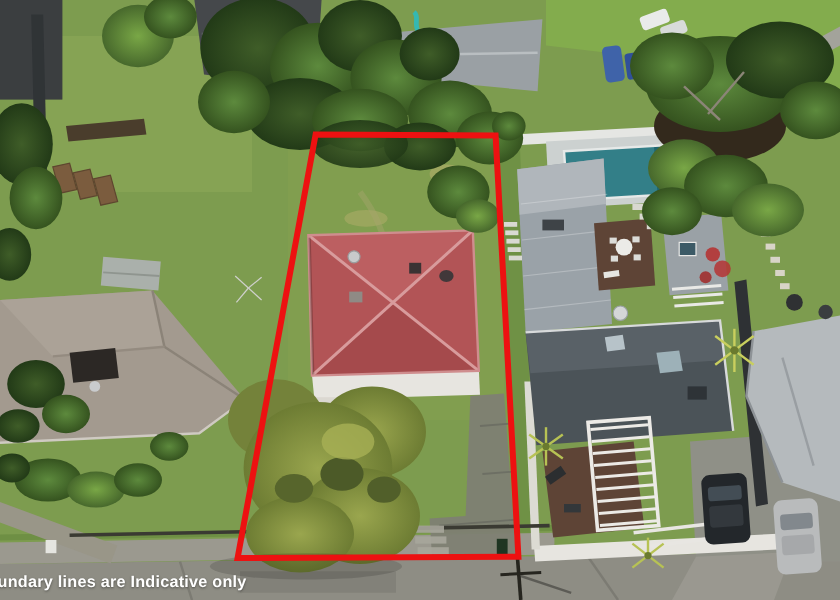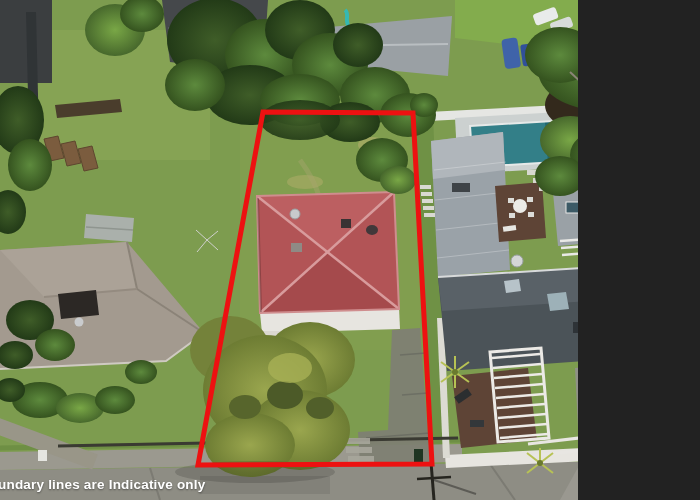--- a/index.html
+++ b/index.html
@@ -1,16 +1,16 @@
 <!DOCTYPE html>
 <html><head>
 <meta charset="utf-8">
 <style>
   html,body{margin:0;padding:0;background:#222;}
-  .stage{position:relative;width:578px;height:500px;overflow:hidden;background:#0369a1;
+  .stage{position:relative;width:700px;height:500px;overflow:hidden;background:#0369a1;
          font-family:"Liberation Sans",sans-serif;}
   .stage svg{position:absolute;left:0;top:0;}
   .watermark{position:absolute;left:-2px;bottom:8px;color:#fff;font-size:13.5px;font-weight:600;
              letter-spacing:.2px;text-shadow:0 1px 2px rgba(0,0,0,.45);white-space:nowrap;}
 </style>
 </head>
 <body>
 
 <div class="stage">
 <svg width="700" height="500" viewBox="0 0 700 500">

